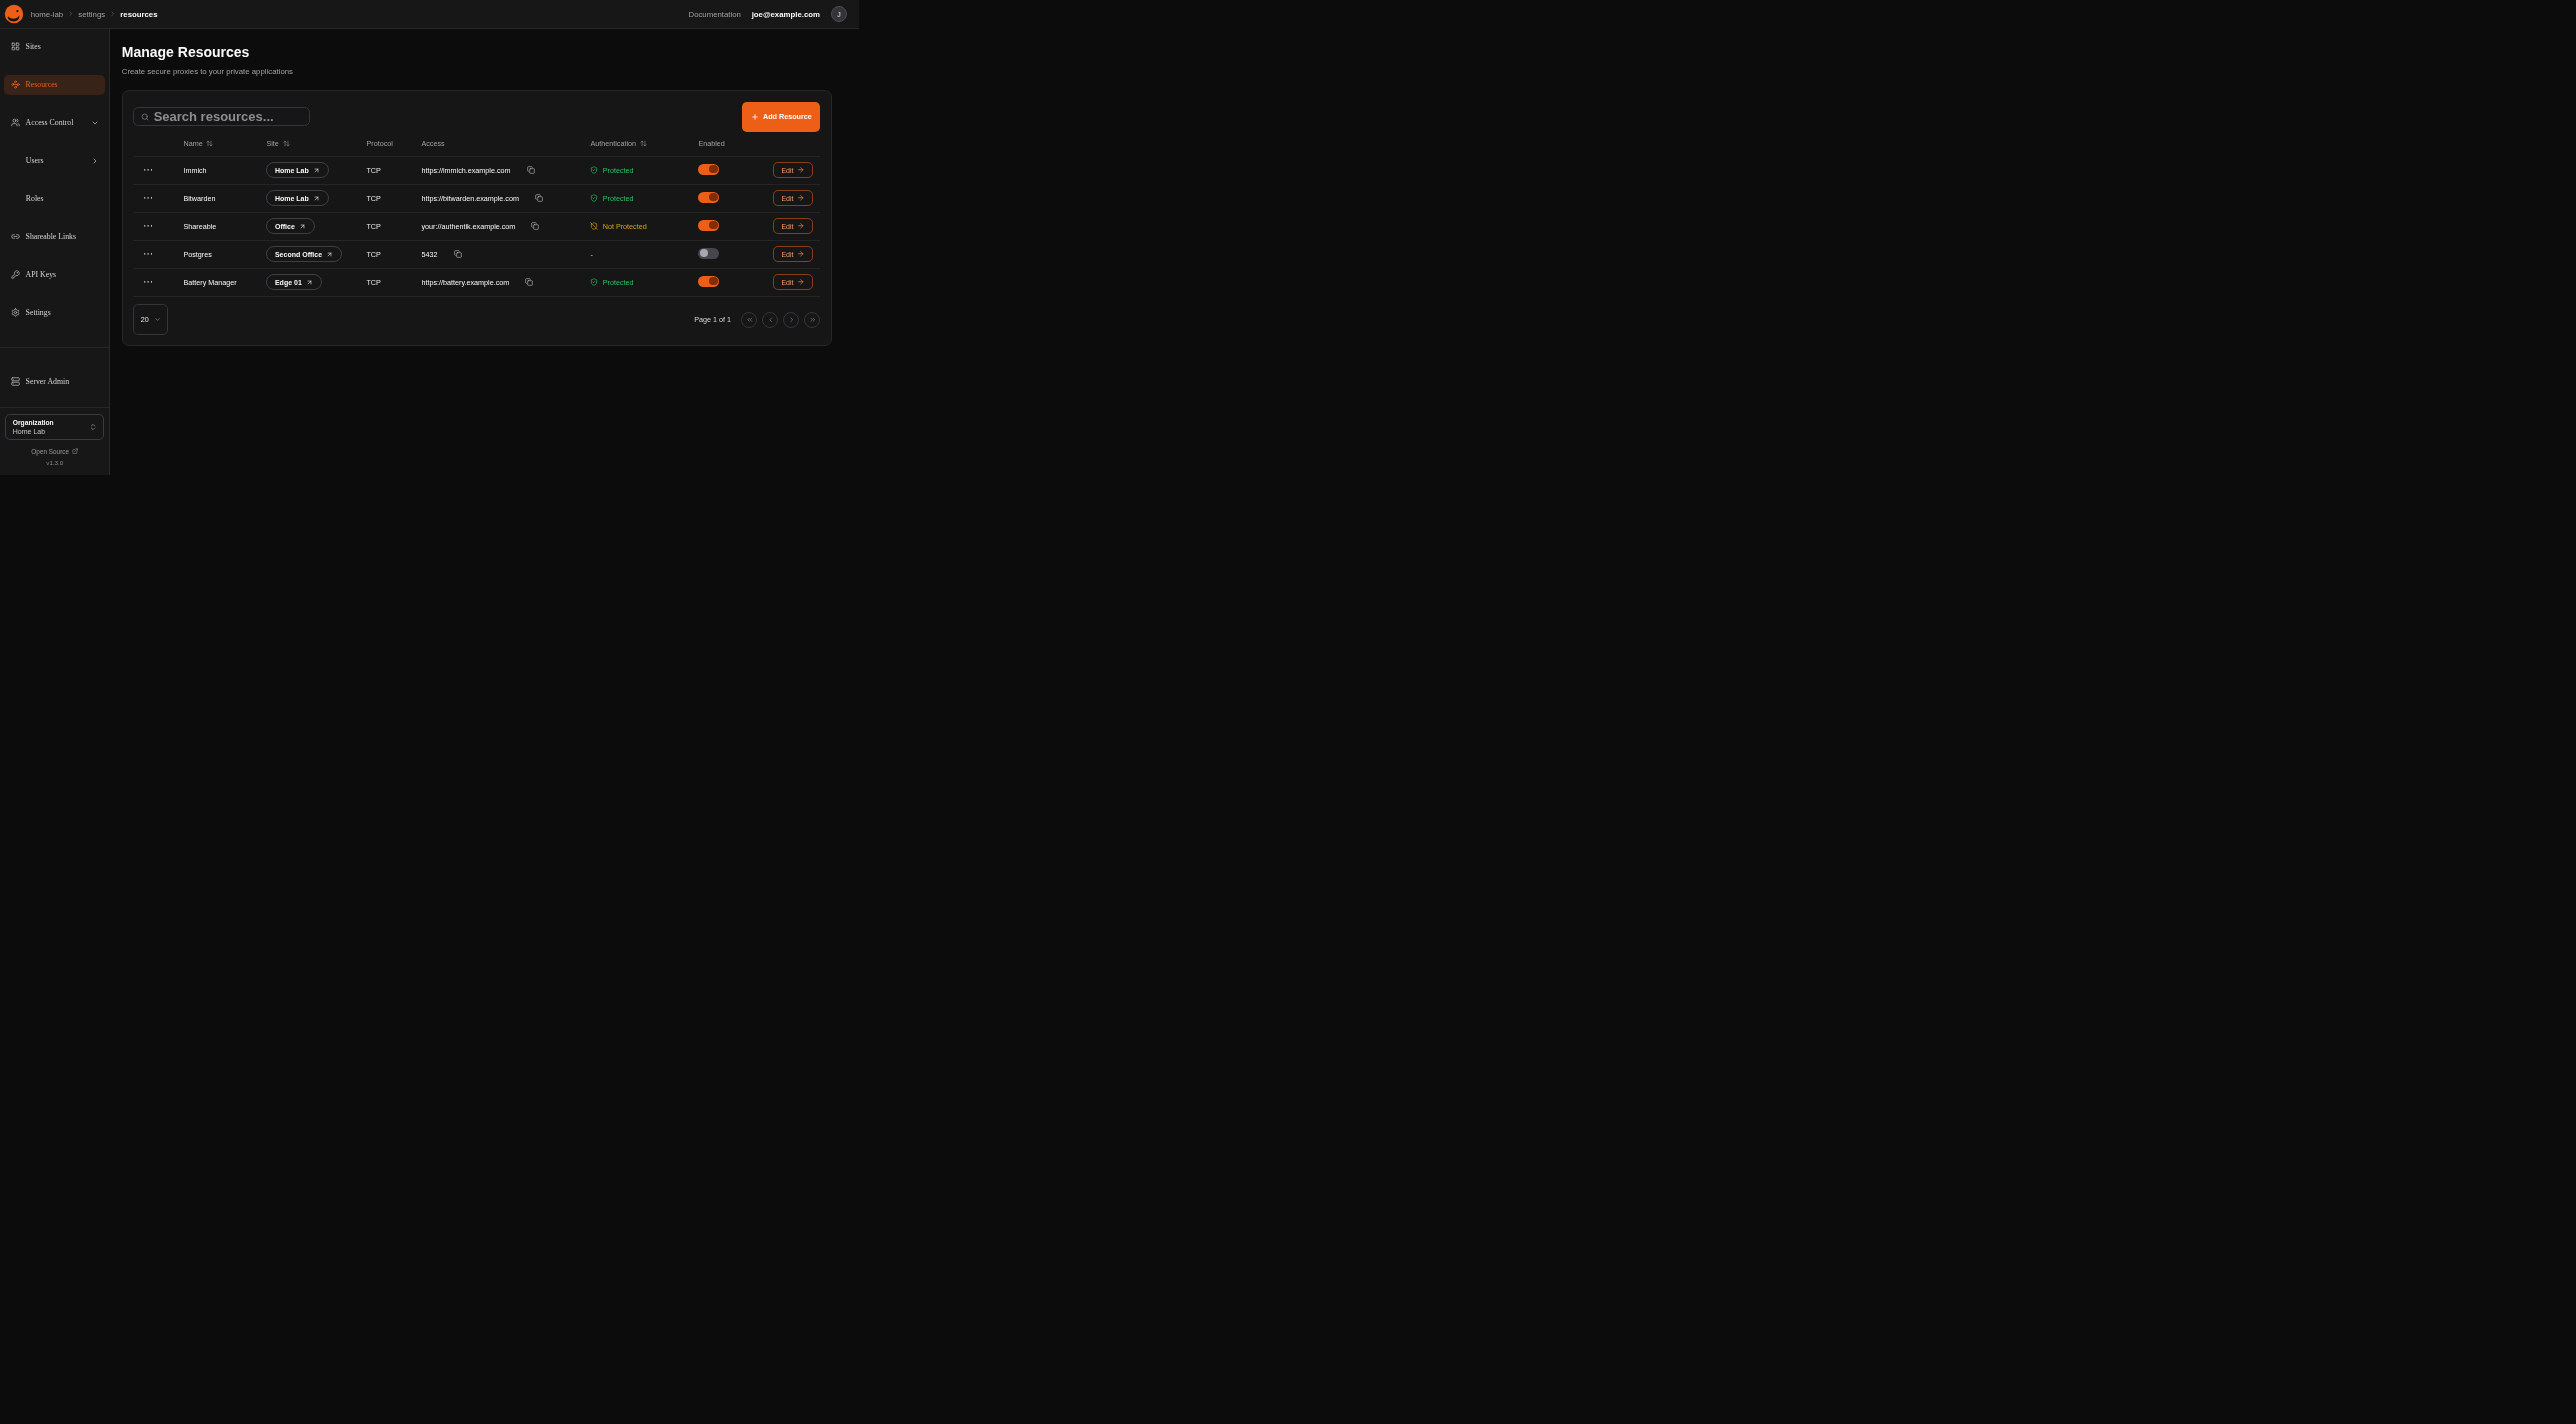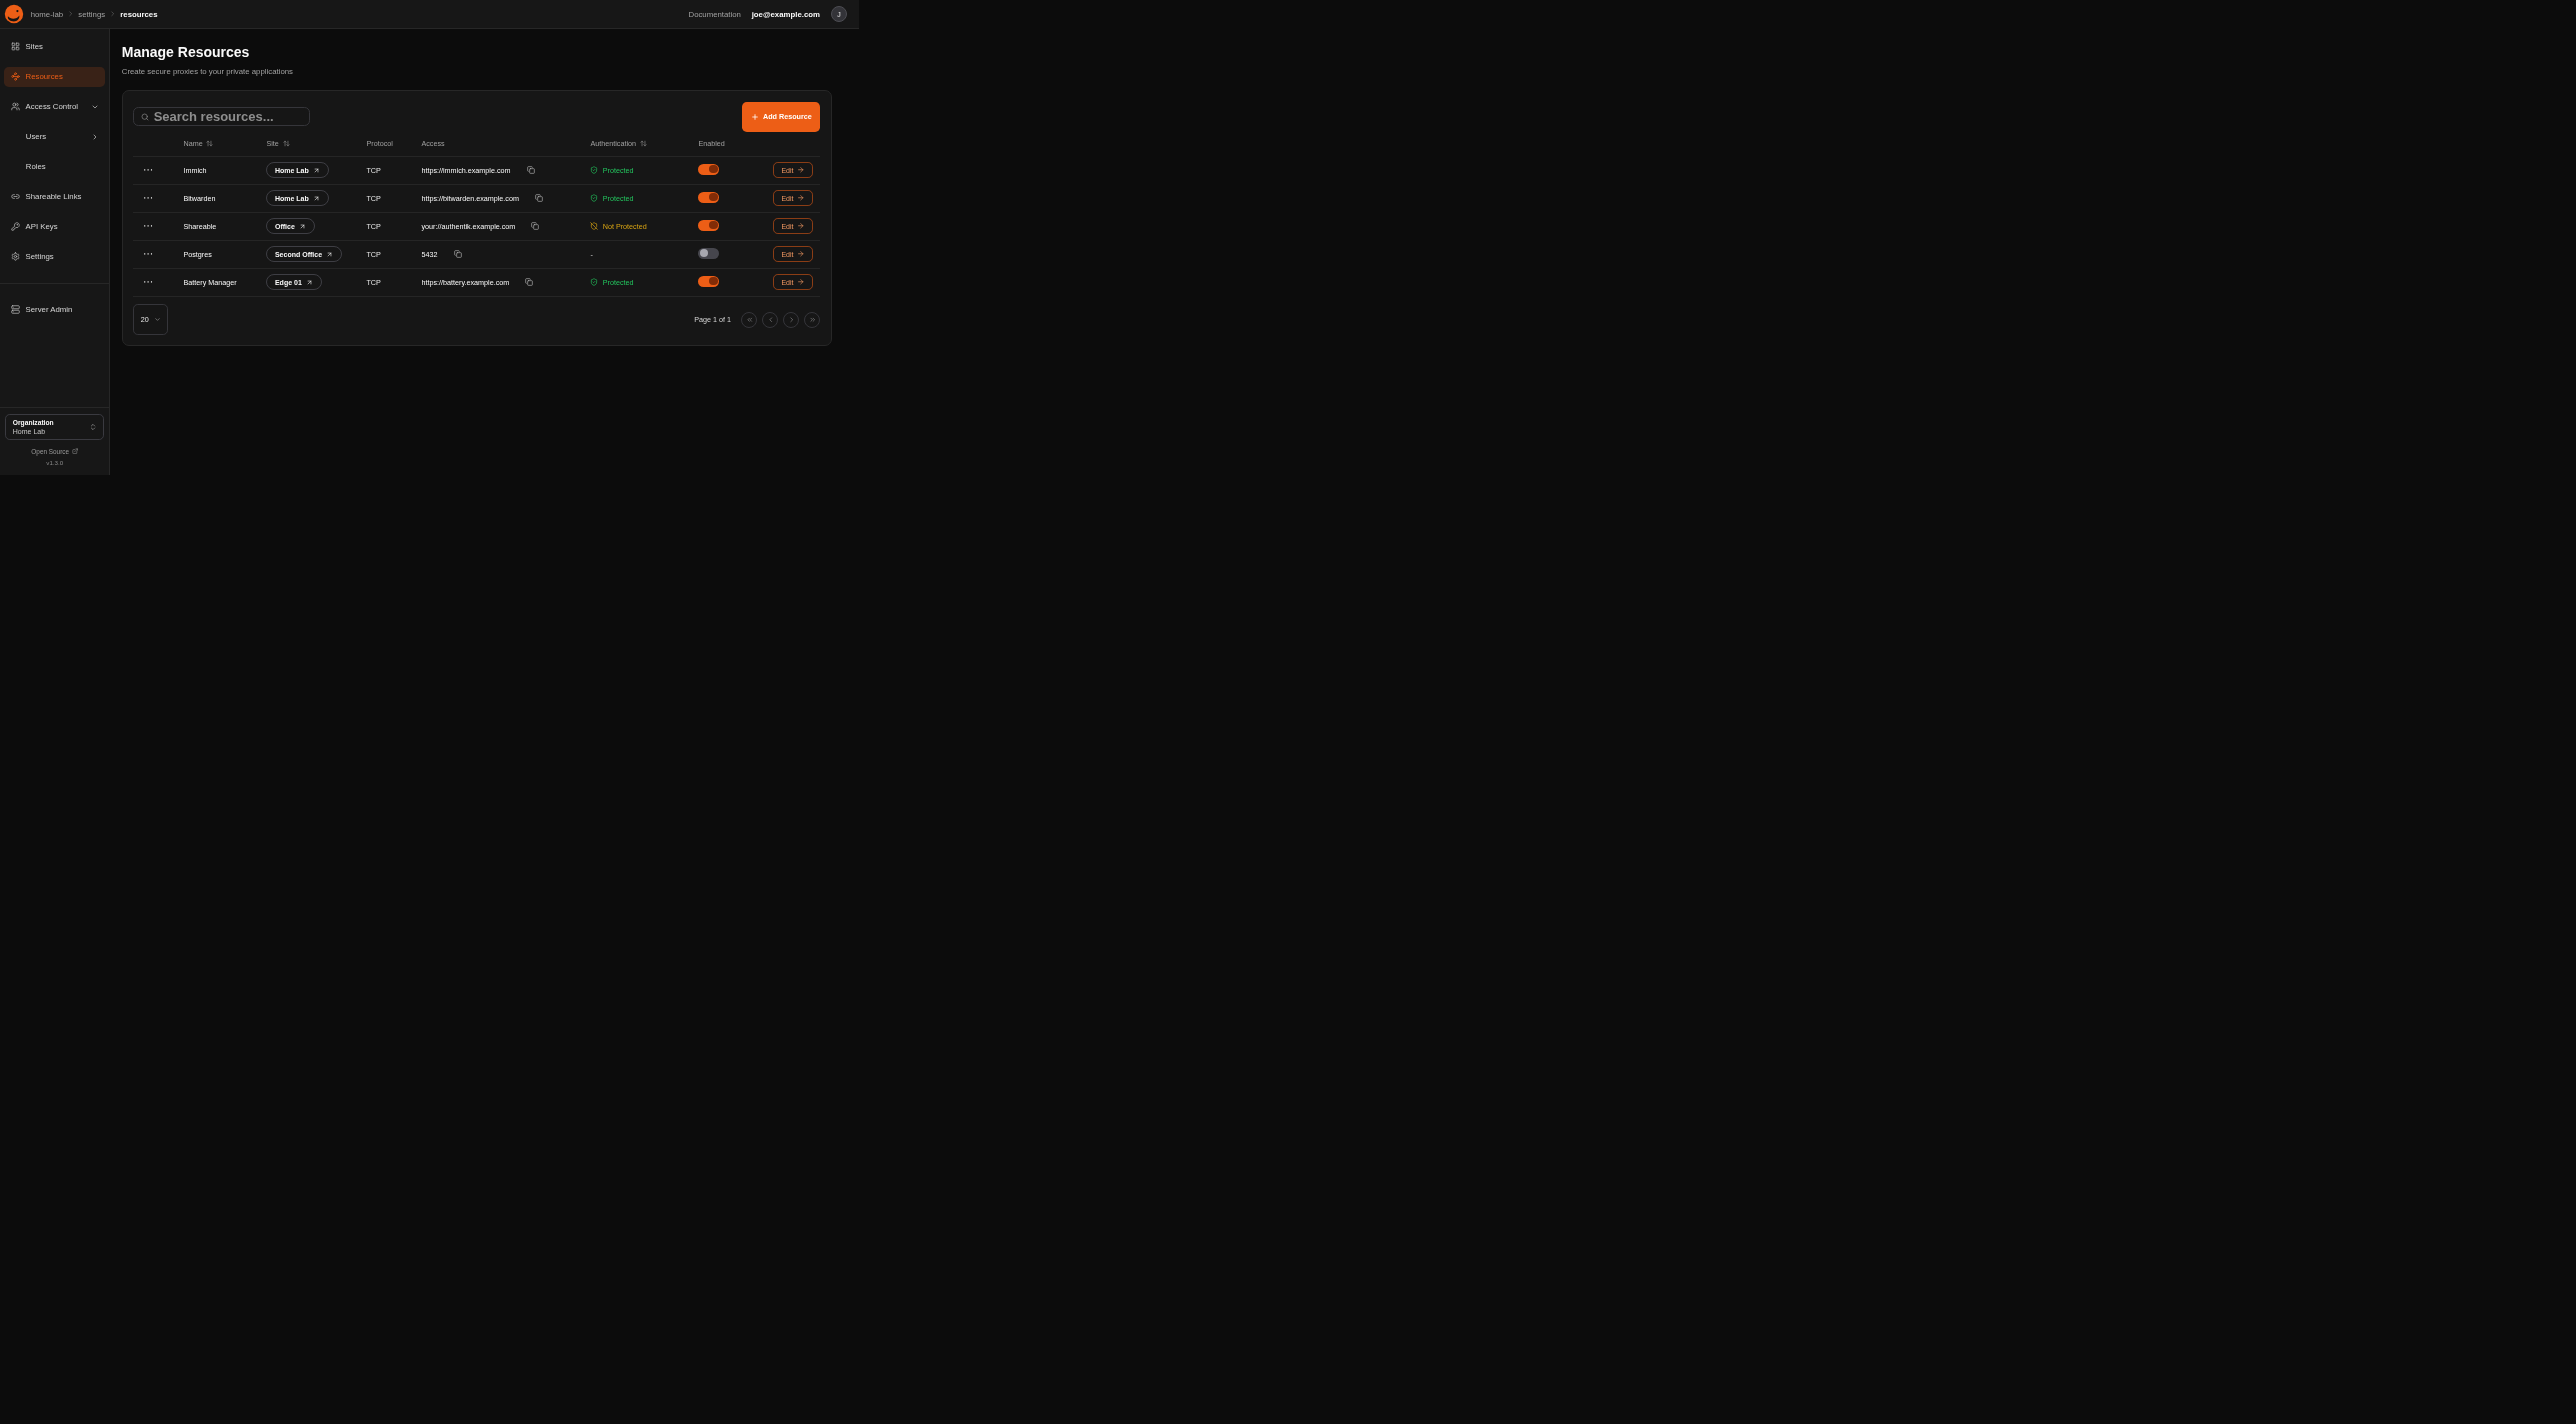--- a/index.html
+++ b/index.html
@@ -18,21 +18,21 @@
   .crumb-sep { color:#666; display:flex; }
   .topbar-right { margin-left:auto; display:flex; align-items:center; gap:10.7px; }
   .doc-link { color:#a1a1a1; font-size:7.8px; cursor:pointer; }
   .user-email { color:#fafafa; font-size:7.8px; font-weight:700; cursor:pointer; }
   .avatar { width:16.6px; height:16.6px; border-radius:50%; background:#333338; border:0.5px solid #4d4d53; color:#e8e8e8; font-size:7px; display:flex; align-items:center; justify-content:center; cursor:pointer; }
 
   .layout { display:flex; height:446px; }
 
   
   .sidebar { width:116px; background:#171717; border-right:0.5px solid #272727; display:flex; flex-direction:column; }
-  .nav { padding:7.5px 4.3px 0; display:flex; flex-direction:column; gap:10px; }
+  .nav { padding:7.5px 4.3px 0; display:flex; flex-direction:column; gap:18px;font-family:Liberation Serif, serif; }
   .nav-item { display:flex; align-items:center; gap:5.9px; height:20px; padding:0 6.4px; border-radius:4.8px; font-size:7.8px; color:#d6d6d6; cursor:pointer; }
   .nav-item svg { color:#b9b9b9; }
   .nav-item .chev { margin-left:auto; color:#cfcfcf; }
   .nav-item.active { background:rgba(237,94,22,0.16); color:var(--accent); }
   .nav-item.active svg { color:var(--accent); }
   .nav-item.sub { padding-left:21.5px; }
   .nav-divider { height:0.5px; background:#272727; margin:6.4px -4.3px; }
   .sidebar-bottom { margin-top:auto; border-top:0.5px solid #272727; padding:6.4px 5.4px 8.6px; }
   .org-box { width:100%; background:transparent; border:0.5px solid #3a3a40; border-radius:4.8px; padding:3.8px 6.4px; display:flex; align-items:center; justify-content:space-between; cursor:pointer; text-align:left; color:inherit; }
   .org-label { font-size:6.7px; font-weight:700; color:#fafafa; display:block; }

